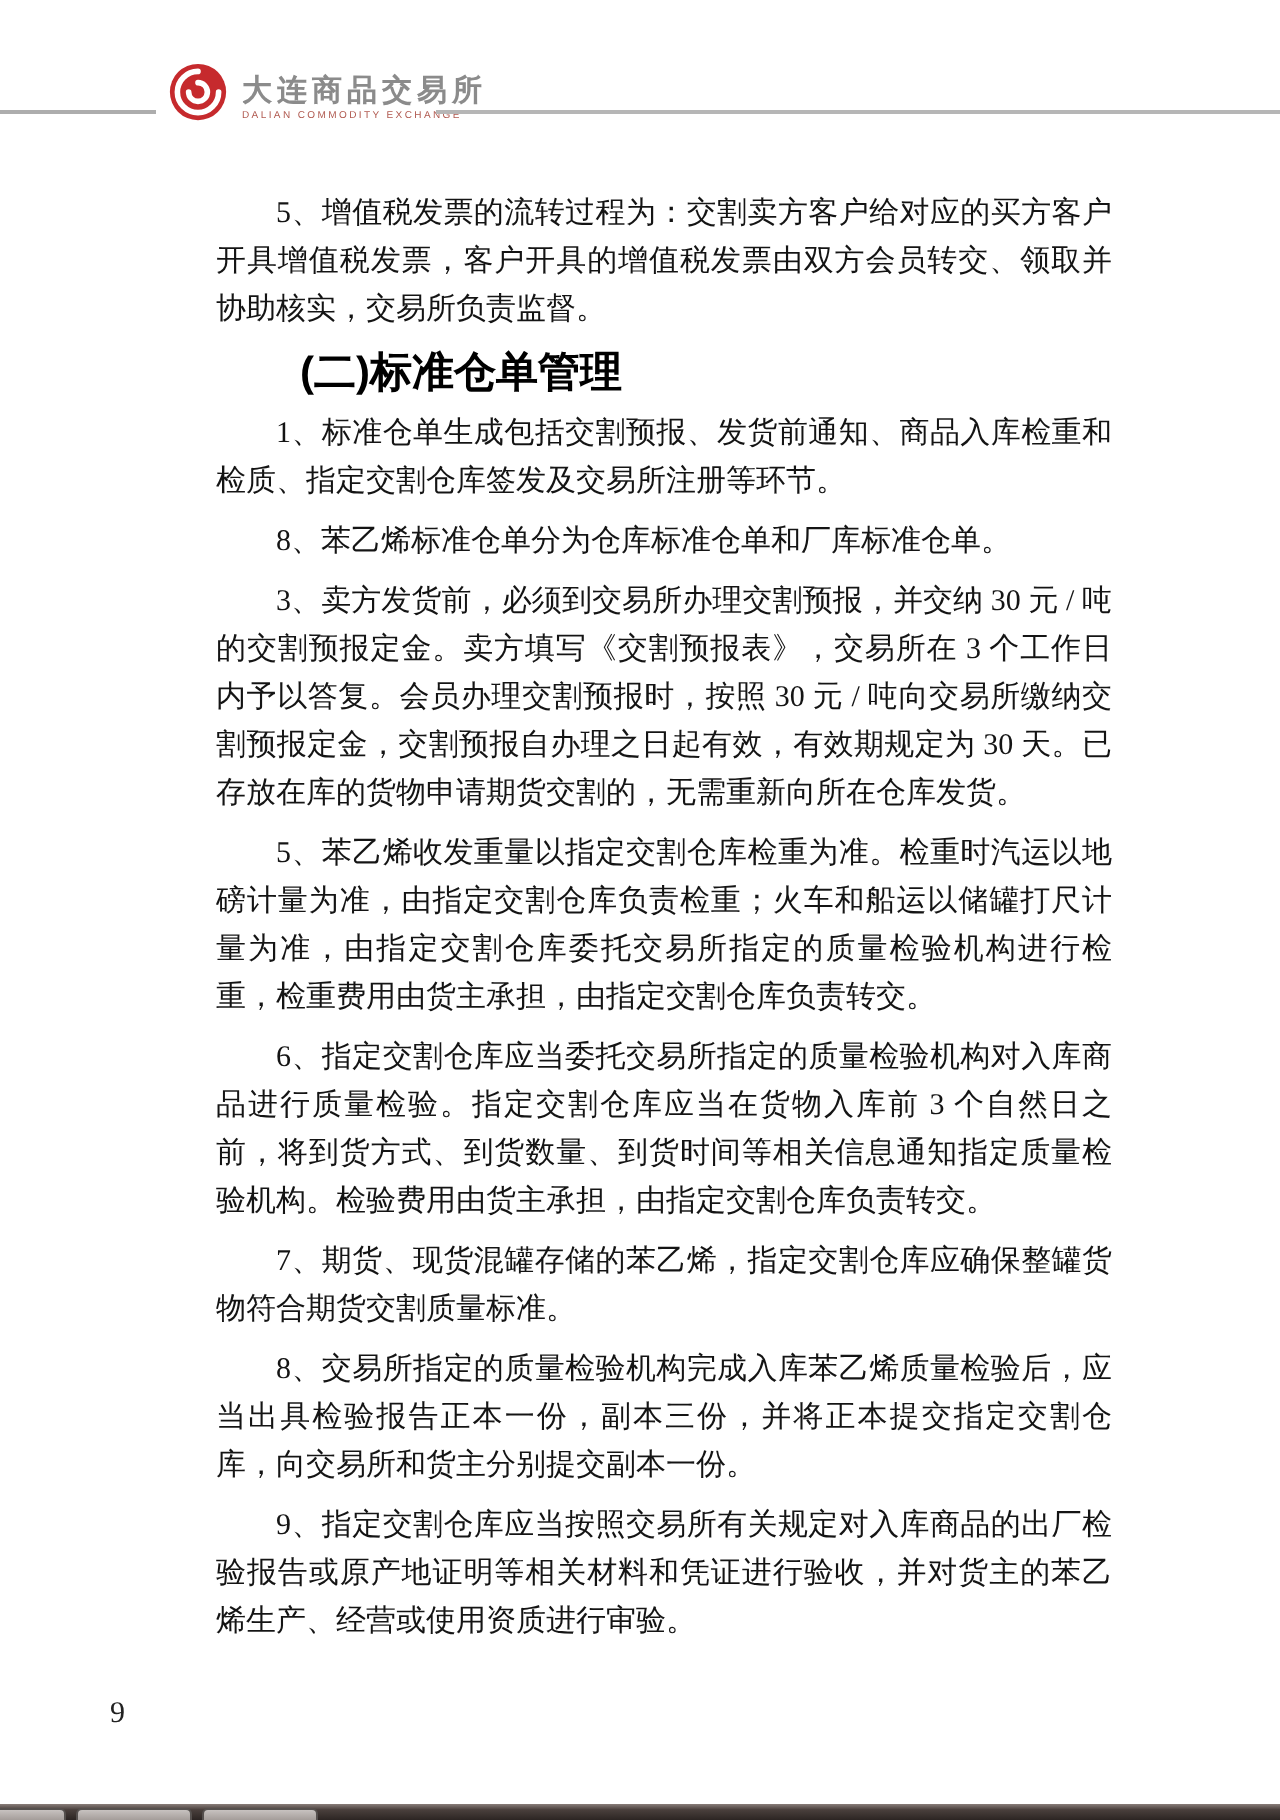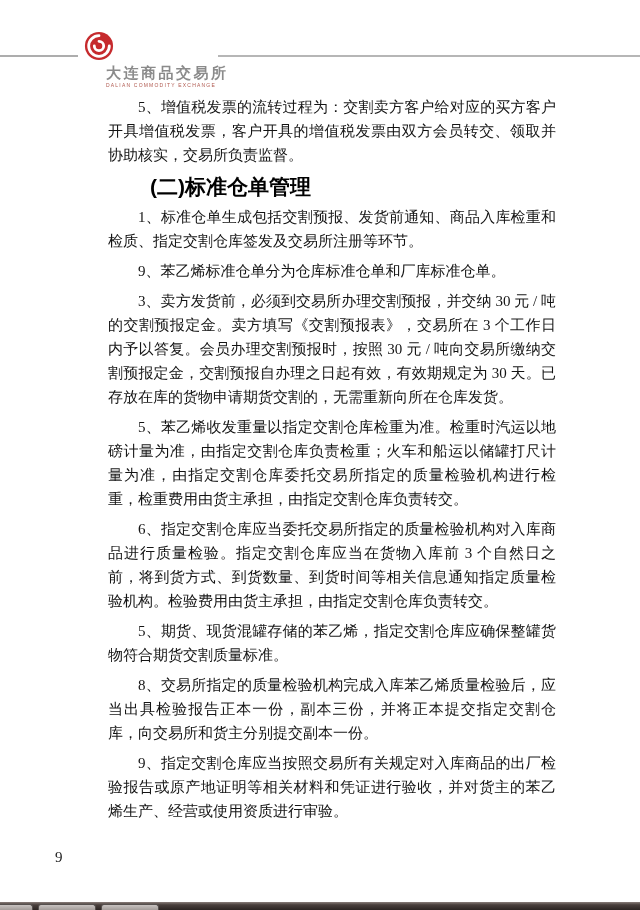--- a/index.html
+++ b/index.html
@@ -10,21 +10,21 @@
     color:#141414;
     overflow:hidden;
     position:relative;
   }
   
   .hdr{position:relative;height:78px;}
   .rule{position:absolute;height:2px;background:#adadad;top:55px;}
   .rule-left{left:0;width:78px;}
   .rule-right{left:218px;right:0;background:#b6b6b6;}
   .logo{position:absolute;left:84px;top:31px;width:30px;height:30px;display:block;}
-  .brand{position:absolute;left:106px;top:38px;line-height:1;margin-top:27px;}
+  .brand{position:absolute;left:121px;top:38px;line-height:1;}
   .brand-cn{
     font-family:"Liberation Sans","DejaVu Sans",sans-serif;
     font-size:15px;font-weight:bold;color:#8b8b8b;letter-spacing:2.5px;
   }
   .brand-en{
     font-family:"Liberation Sans","DejaVu Sans",sans-serif;
     font-size:5px;color:#b0594f;letter-spacing:1.2px;margin-top:3px;
   }
   
   .content{
@@ -78,25 +78,25 @@
       <div class="brand-cn">大连商品交易所</div>
       <div class="brand-en">DALIAN COMMODITY EXCHANGE</div>
     </div>
     <div class="rule rule-right"></div>
   </header>
 
   <main class="content">
     <p>5、增值税发票的流转过程为：交割卖方客户给对应的买方客户开具增值税发票，客户开具的增值税发票由双方会员转交、领取并协助核实，交易所负责监督。</p>
     <h3>(二)标准仓单管理</h3>
     <p>1、标准仓单生成包括交割预报、发货前通知、商品入库检重和检质、指定交割仓库签发及交易所注册等环节。</p>
-    <p>9、苯乙烯标准仓单分为仓库标准仓单和厂库标准仓单。</p>
+    <p>8、苯乙烯标准仓单分为仓库标准仓单和厂库标准仓单。</p>
     <p>3、卖方发货前，必须到交易所办理交割预报，并交纳 30 元 / 吨的交割预报定金。卖方填写《交割预报表》，交易所在 3 个工作日内予以答复。会员办理交割预报时，按照 30 元 / 吨向交易所缴纳交割预报定金，交割预报自办理之日起有效，有效期规定为 30 天。已存放在库的货物申请期货交割的，无需重新向所在仓库发货。</p>
     <p>5、苯乙烯收发重量以指定交割仓库检重为准。检重时汽运以地磅计量为准，由指定交割仓库负责检重；火车和船运以储罐打尺计量为准，由指定交割仓库委托交易所指定的质量检验机构进行检重，检重费用由货主承担，由指定交割仓库负责转交。</p>
     <p>6、指定交割仓库应当委托交易所指定的质量检验机构对入库商品进行质量检验。指定交割仓库应当在货物入库前 3 个自然日之前，将到货方式、到货数量、到货时间等相关信息通知指定质量检验机构。检验费用由货主承担，由指定交割仓库负责转交。</p>
-    <p>5、期货、现货混罐存储的苯乙烯，指定交割仓库应确保整罐货物符合期货交割质量标准。</p>
+    <p>7、期货、现货混罐存储的苯乙烯，指定交割仓库应确保整罐货物符合期货交割质量标准。</p>
     <p>8、交易所指定的质量检验机构完成入库苯乙烯质量检验后，应当出具检验报告正本一份，副本三份，并将正本提交指定交割仓库，向交易所和货主分别提交副本一份。</p>
     <p>9、指定交割仓库应当按照交易所有关规定对入库商品的出厂检验报告或原产地证明等相关材料和凭证进行验收，并对货主的苯乙烯生产、经营或使用资质进行审验。</p>
   </main>
 
   <div class="page-number">9</div>
 
   <div class="taskbar">
     <div class="tb-btn b1"></div>
     <div class="tb-btn b2"></div>
     <div class="tb-btn b3"></div>

